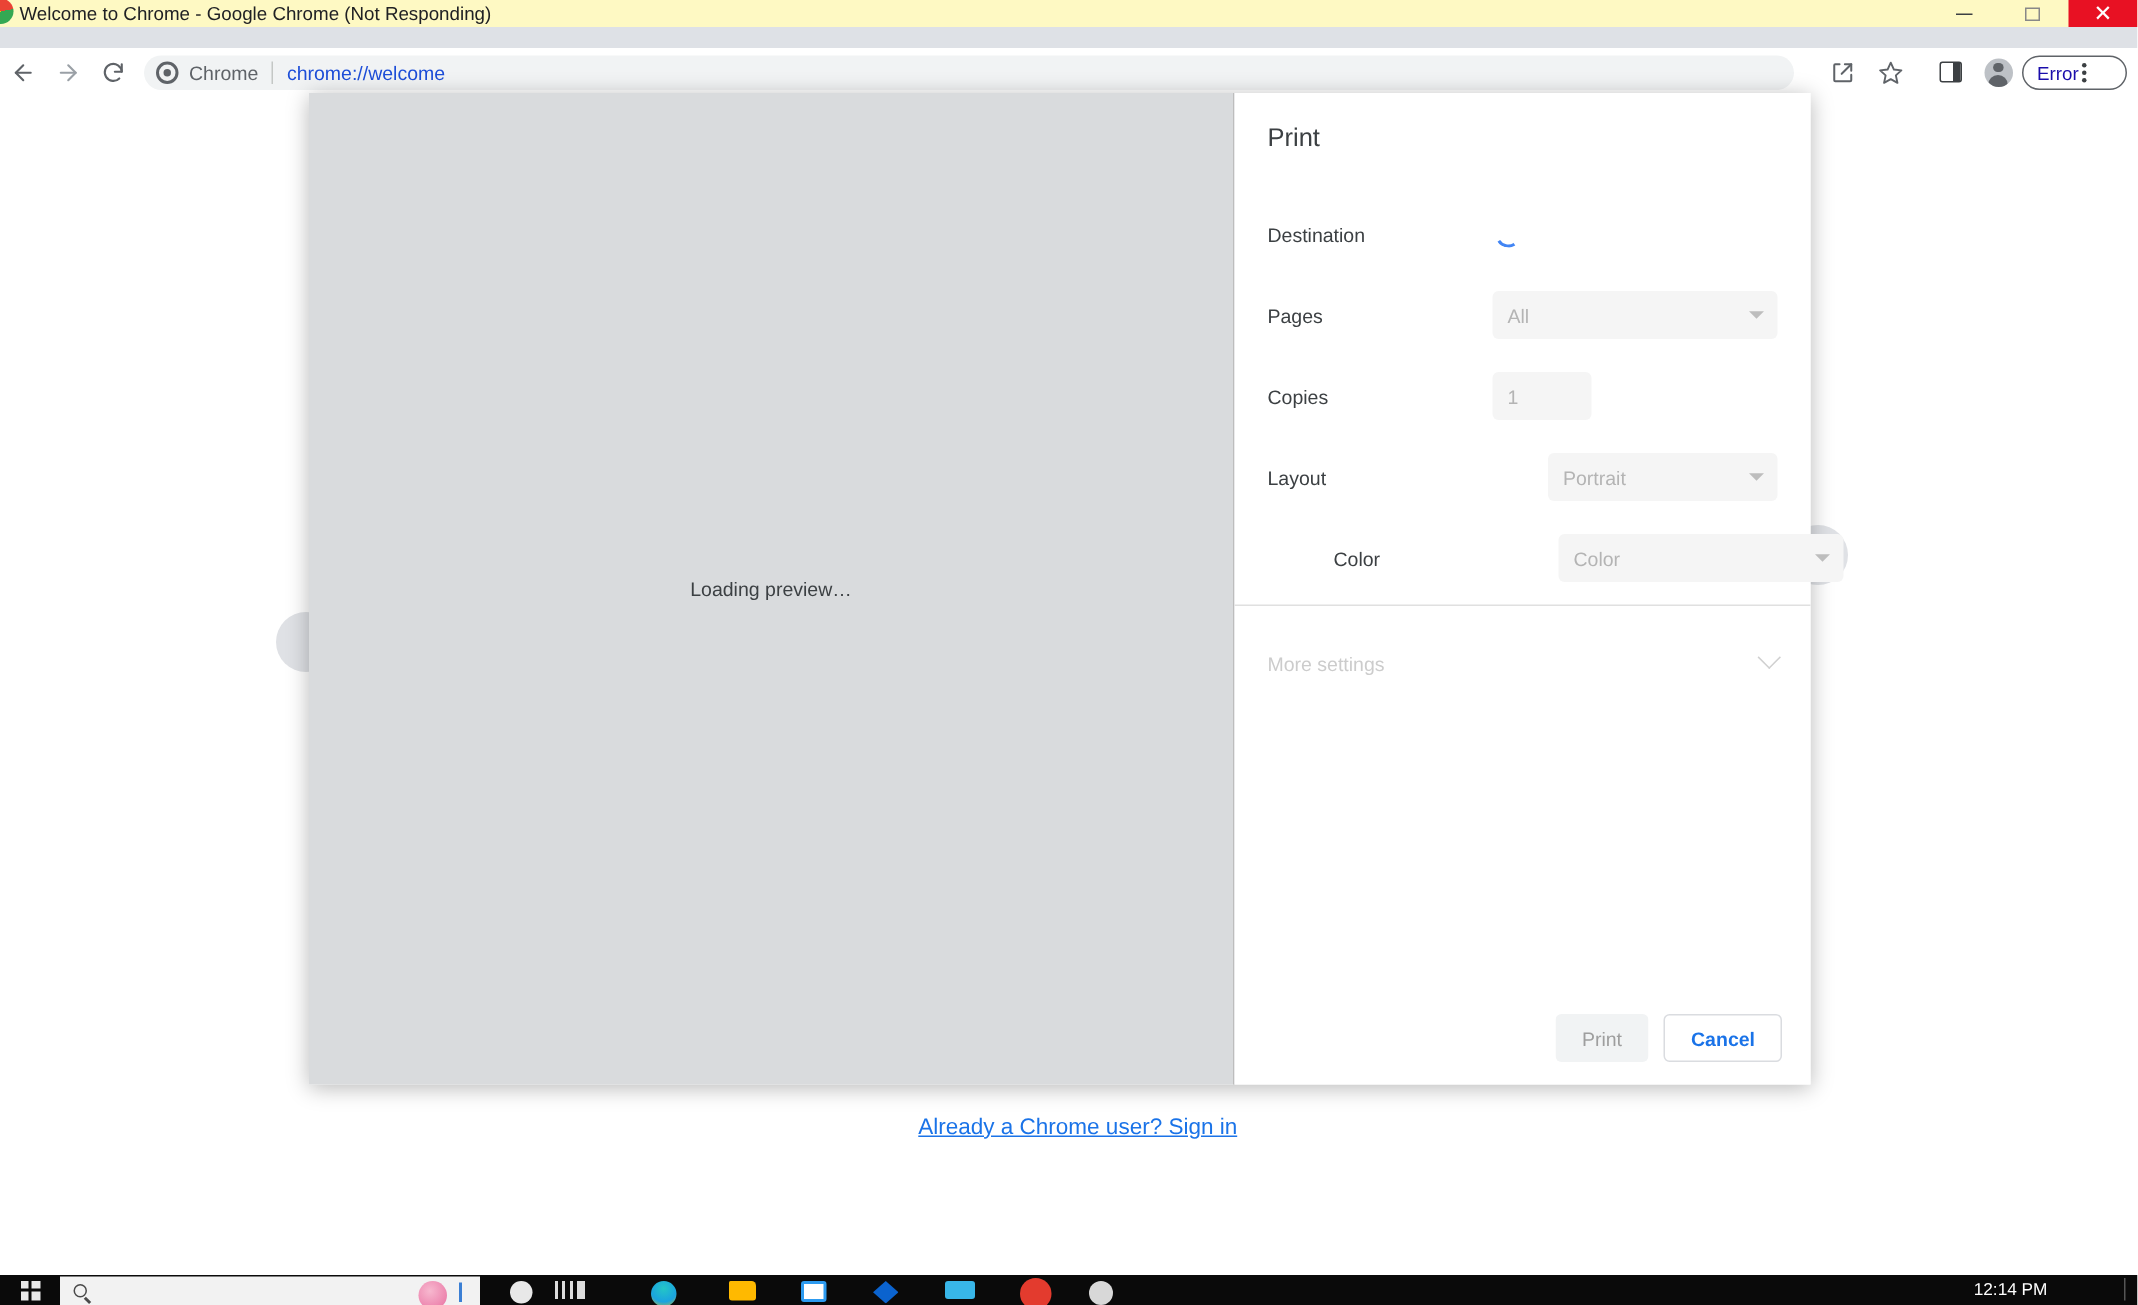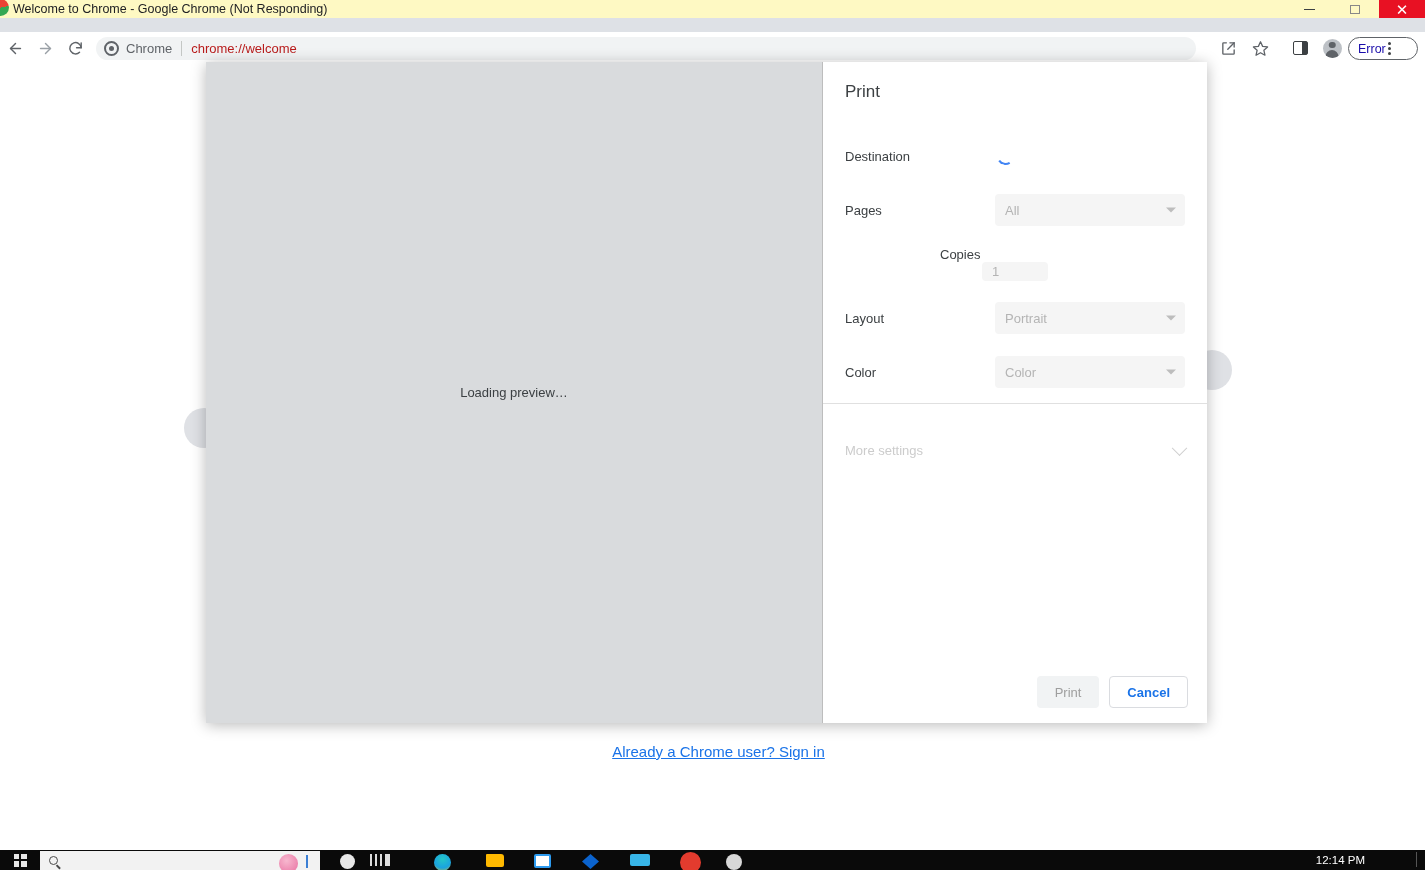--- a/index.html
+++ b/index.html
@@ -81,21 +81,21 @@
   .omni-chrome-icon::after {
     content: ""; position: absolute; left: 2.6px; top: 2.6px;
     width: 5.4px; height: 5.4px; border-radius: 50%; background: #5f6368;
   }
   .omni-chip {
     font-size: 13px; color: #5f6368; white-space: nowrap;
   }
   .omni-sep {
     width: 1px; height: 15px; background: #c4c7c5; margin: 0 9px;
   }
-  .omni-url { font-size: 13px; color: #b91c1c; white-space: nowrap; }
+  .omni-url { font-size: 13px; color: #1d4ed8; white-space: nowrap; }
 
   .tb-icon {
     position: absolute; top: 0; height: 32px; width: 30px;
     display: flex; align-items: center; justify-content: center;
     color: #5f6368;
   }
   .tb-icon svg { width: 17px; height: 17px; }
   .tb-share { left: 1213px; }
   .tb-star  { left: 1245px; }
   .tb-panel { left: 1285px; }
@@ -205,21 +205,21 @@
     border-bottom-color: #4285f4;
     transform: rotate(12deg);
     margin-left: 2px;
   }
   .divider {
     position: absolute; left: 0; top: 341px; width: 384px; height: 1px;
     background: #e0e0e0;
   }
   .more-settings {
     position: absolute; left: 22px; top: 364px; width: 340px; height: 32px;
-    display: flex; align-items: flex-end; justify-content: space-between;
+    display: flex; align-items: center; justify-content: space-between;
   }
   .more-settings-label { font-size: 13px; color: #cccccc; }
   .chev-down {
     width: 11px; height: 11px;
     border-right: 1.7px solid #d0d0d0; border-bottom: 1.7px solid #d0d0d0;
     transform: rotate(45deg) translate(-3px,-3px);
   }
   .dialog-actions {
     position: absolute; right: 19px; bottom: 15px;
     display: flex; gap: 10px; align-items: center;
@@ -387,36 +387,36 @@
       </div>
 
       <div class="setting-row" style="top:131px;">
         <div class="setting-label">Pages</div>
         <div class="setting-control">
           <span class="setting-value">All</span>
           <span class="caret-down"></span>
         </div>
       </div>
 
-      <div class="setting-row" style="top:185px;flex-direction:column;">
+      <div class="setting-row" style="top:185px;">
         <div class="setting-label">Copies</div>
         <div class="setting-control narrow">
           <span class="setting-value">1</span>
         </div>
       </div>
 
-      <div class="setting-row" style="top:239px;">
+      <div class="setting-row" style="top:239px;gap:37px;">
         <div class="setting-label">Layout</div>
         <div class="setting-control">
           <span class="setting-value">Portrait</span>
           <span class="caret-down"></span>
         </div>
       </div>
 
-      <div class="setting-row" style="top:293px;">
+      <div class="setting-row" style="top:293px;margin-left:44px;">
         <div class="setting-label">Color</div>
         <div class="setting-control">
           <span class="setting-value">Color</span>
           <span class="caret-down"></span>
         </div>
       </div>
 
       <div class="divider"></div>
 
       <div class="more-settings">

